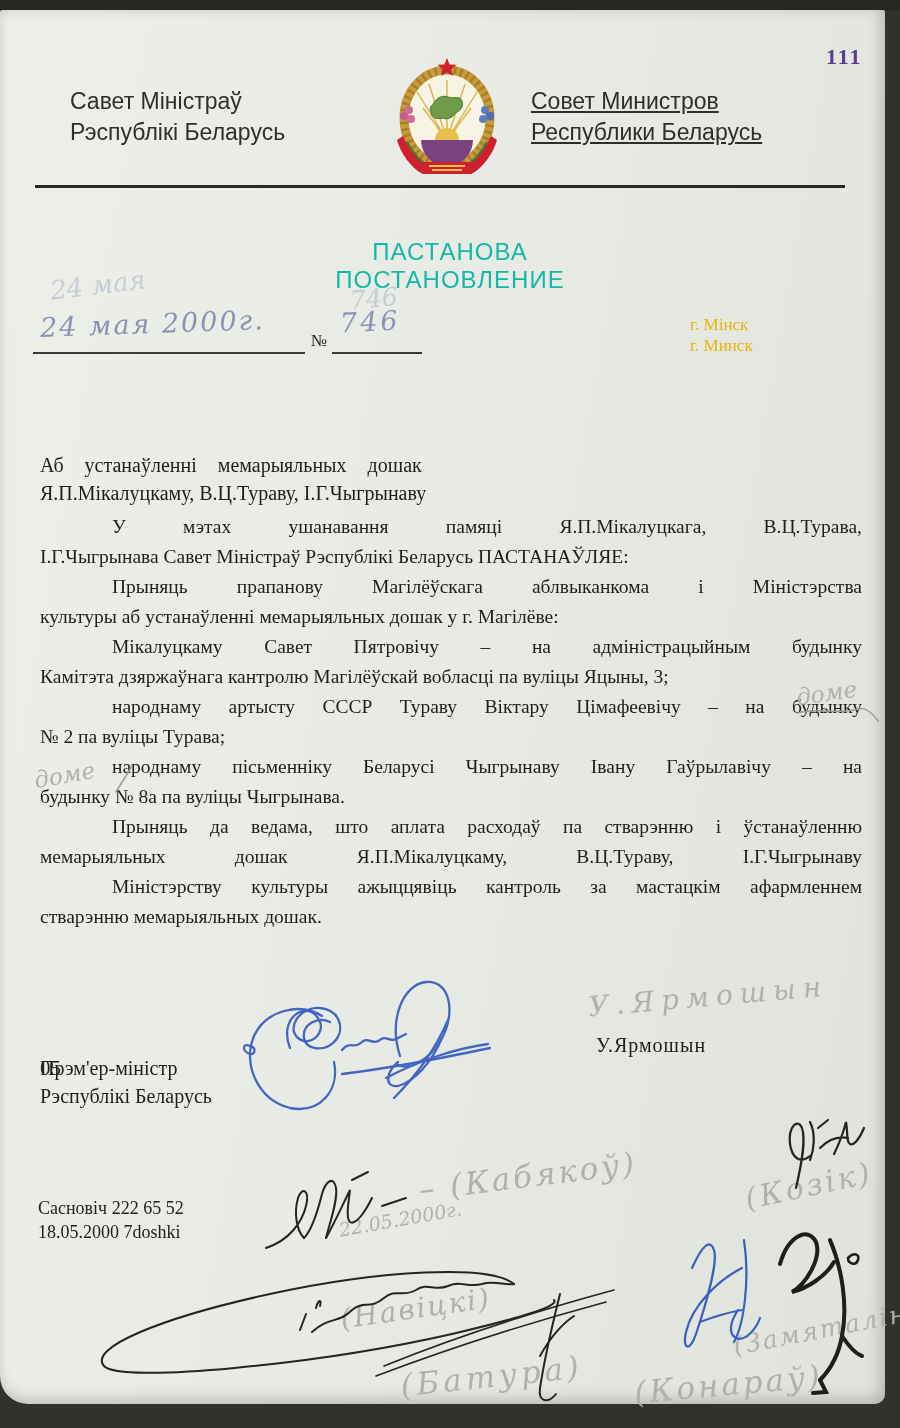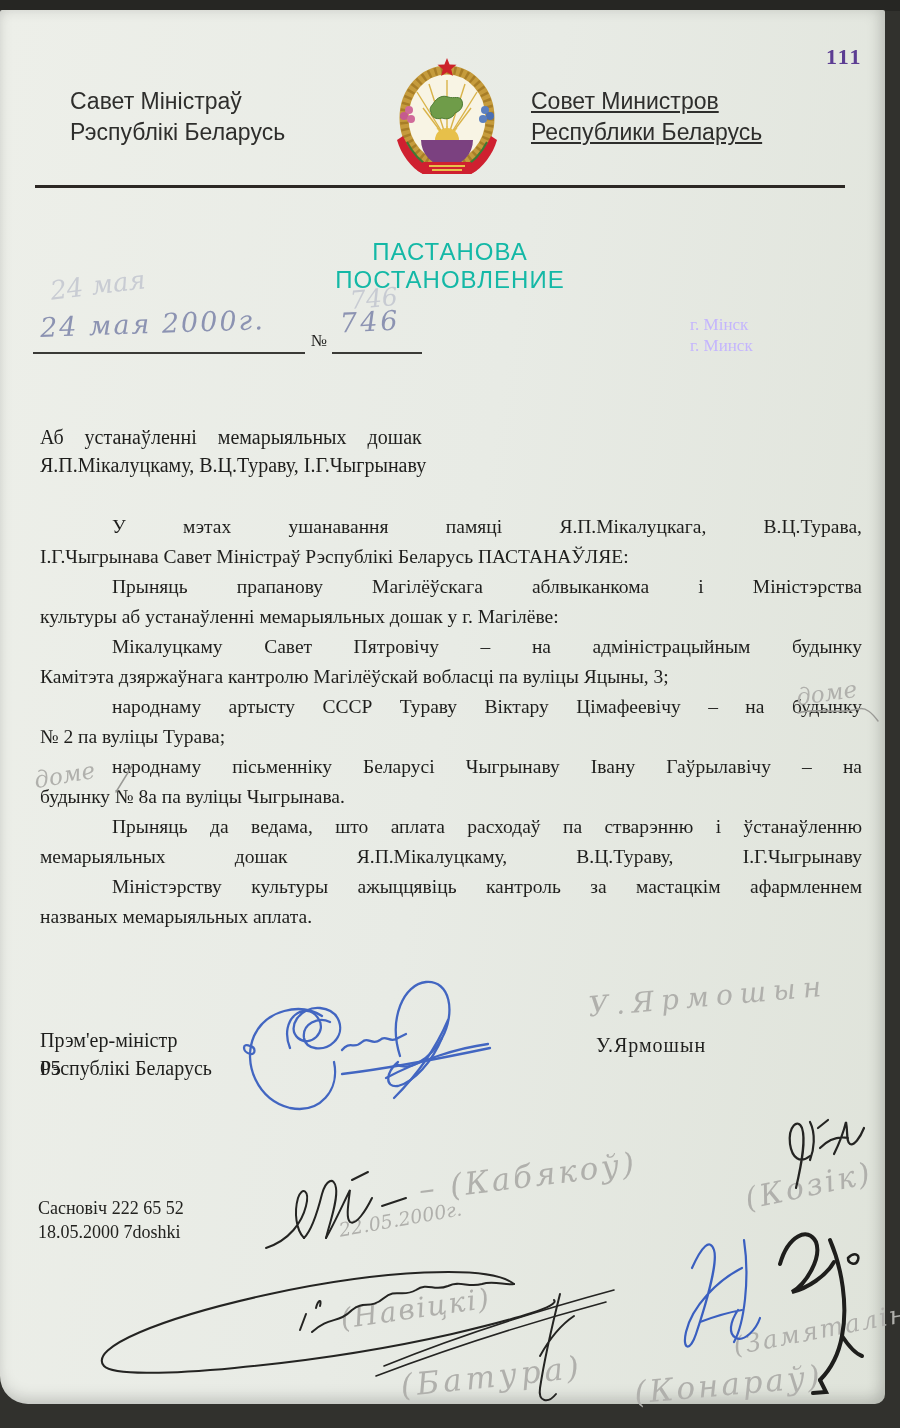--- a/index.html
+++ b/index.html
@@ -8,22 +8,22 @@
   .scan-top{position:absolute;left:0;top:0;width:900px;height:11px;background:#262623;}
   .page{position:absolute;left:0;top:10px;width:885px;height:1394px;
         background:linear-gradient(100deg,#edefe9 0%,#e8ebe5 50%,#dfe3da 100%);
         border-radius:2px 2px 10px 28px;box-shadow:inset -6px 0 14px rgba(0,0,0,.12), inset 0 -8px 14px rgba(0,0,0,.10);}
   .abs{position:absolute;}
   .pagenum{font-family:"Liberation Serif",serif;font-weight:bold;font-size:22px;letter-spacing:2px;color:#5c3d93;}
   .hdr{font-family:"Liberation Sans",sans-serif;font-size:23px;color:#2e2e2c;text-align:left;line-height:31px;}
   .rule{height:3px;background:#2c2824;}
   .title{font-family:"Liberation Sans",sans-serif;font-size:24px;letter-spacing:1px;color:#14b8a6;text-align:center;line-height:28px;}
   .serif{color:#1f1f1d;}
-  .place{font-size:17px;line-height:21px;color:#c4b5fd;}
-  .subject{font-size:20px;line-height:28px;color:#1e1e1c;}
+  .place{font-size:17px;line-height:21px;color:#eab308;}
+  .subject{font-size:20px;line-height:28px;color:#1e1e1c;margin-top:28px;}
   .subject .wide{word-spacing:16px;}
   .body{width:822px;font-size:19.5px;color:#1e1e1c;}
   .pline{line-height:30px;text-align:left;white-space:normal;}
   .stretch{text-align:justify;text-align-last:justify;}
   .indent{padding-left:72px;}
   .hand{font-family:"DejaVu Serif",serif;font-style:italic;}
   .ink{color:#8c93b2;}
   .ghost{color:#b2b6c6;opacity:.6;}
   .gpencil{color:#b0b0ac;}
   .uline{background:#3a3a36;height:2px;}
@@ -121,21 +121,21 @@
     <div class="pline">культуры аб устанаўленні мемарыяльных дошак у г. Магілёве:</div>
     <div class="pline stretch indent">Мікалуцкаму Савет Пятровічу – на адміністрацыйным будынку</div>
     <div class="pline">Камітэта дзяржаўнага кантролю Магілёўскай вобласці па вуліцы Яцыны, 3;</div>
     <div class="pline stretch indent">народнаму артысту СССР Тураву Віктару Цімафеевічу – на будынку</div>
     <div class="pline">№ 2 па вуліцы Турава;</div>
     <div class="pline stretch indent">народнаму пісьменніку Беларусі Чыгрынаву Івану Гаўрылавічу – на</div>
     <div class="pline">будынку № 8а па вуліцы Чыгрынава.</div>
     <div class="pline stretch indent">Прыняць да ведама, што аплата расходаў па стварэнню і ўстанаўленню</div>
     <div class="pline stretch">мемарыяльных дошак Я.П.Мікалуцкаму, В.Ц.Тураву, І.Г.Чыгрынаву</div>
     <div class="pline stretch indent">Міністэрству культуры ажыццявіць кантроль за мастацкім афармленнем</div>
-    <div class="pline">названых мемарыяльных аплата.</div>
+    <div class="pline">стварэнню мемарыяльных дошак.</div>
   </div>
 
   <div class="abs hand gpencil" style="left:796px;top:680px;font-size:23px;transform:rotate(-8deg);">доме</div>
   <div class="abs hand gpencil" style="left:34px;top:762px;font-size:23px;transform:rotate(-10deg);">доме</div>
 
   <div class="abs subject" style="left:40px;top:1026px;">
     <div>Прэм'ер-міністр</div>
     <div>Рэспублікі Беларусь</div>
   </div>
   <div class="abs hand gpencil" style="left:588px;top:980px;font-size:28px;letter-spacing:7px;transform:rotate(-5deg);">У.Ярмошын</div>

